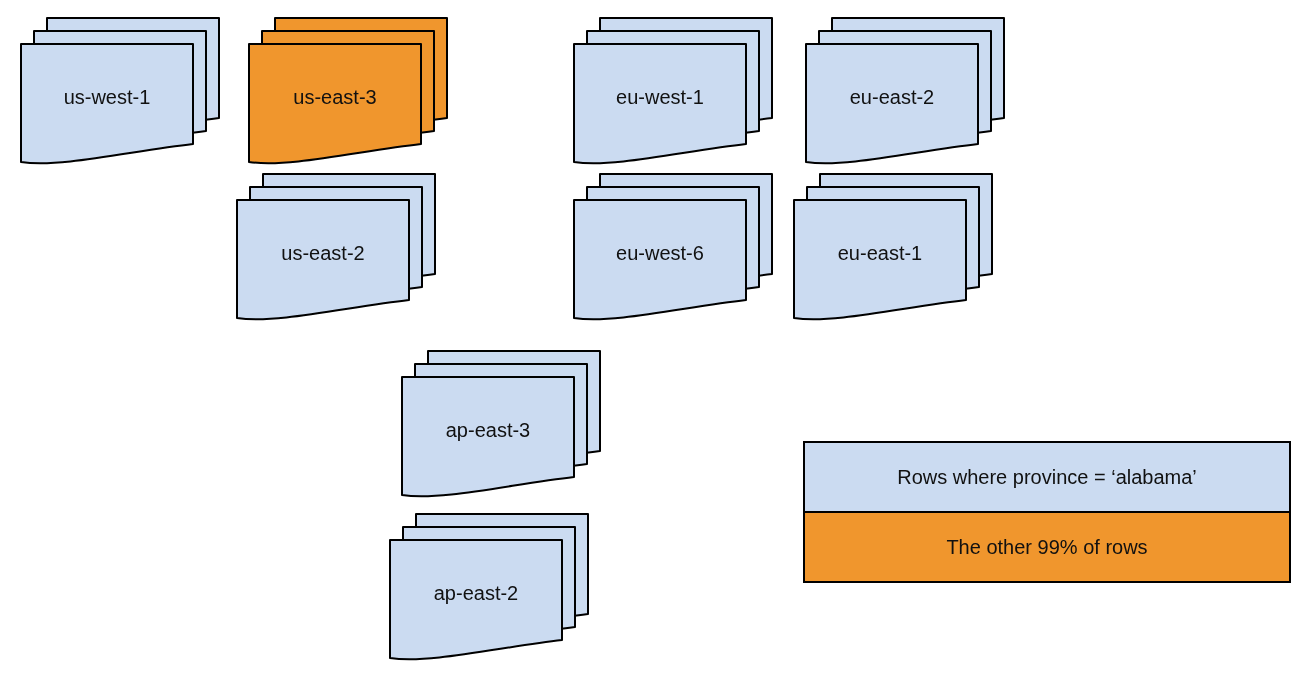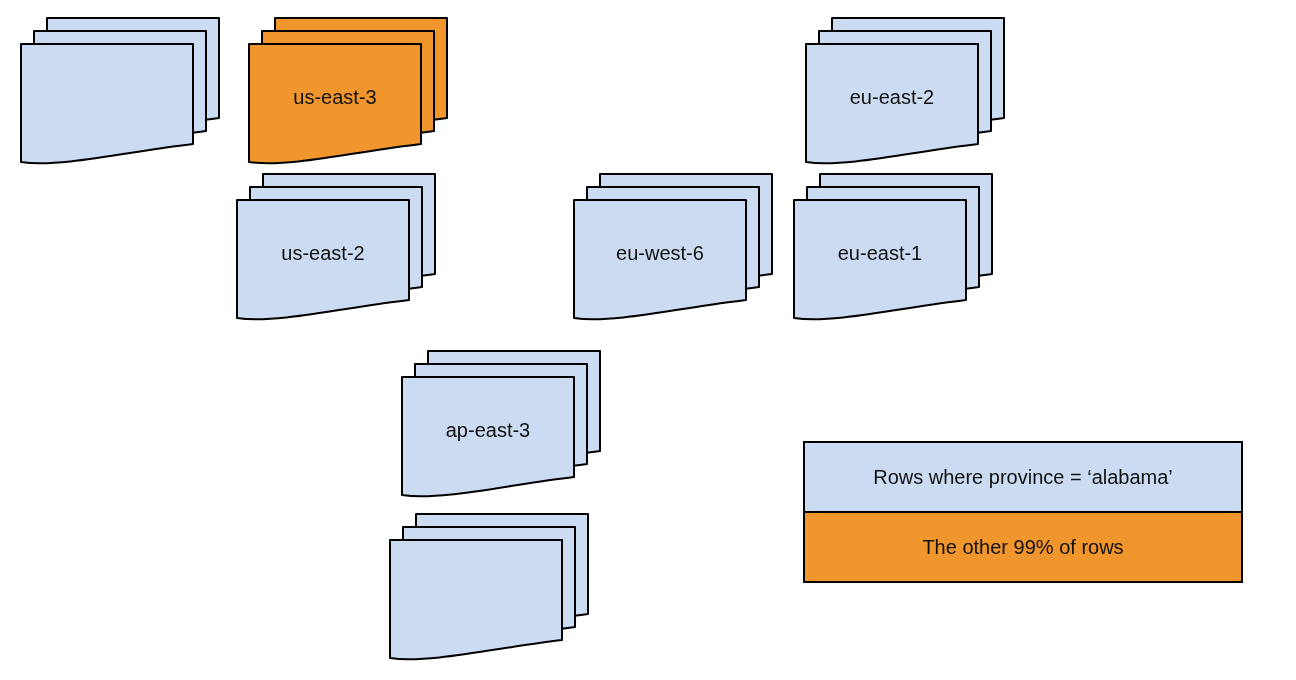--- a/index.html
+++ b/index.html
@@ -47,21 +47,21 @@
     padding-top: 8px;
     box-sizing: border-box;
     font-size: 20px;
     color: var(--text, #111);
     white-space: nowrap;
   }
   .legend {
     position: absolute;
     left: 803px;
     top: 441px;
-    width: 440px;
+    width: 488px;
     height: 142px;
     border: 2px solid var(--outline, #000);
     box-sizing: border-box;
     display: flex;
     flex-direction: column;
   }
   .legend-row {
     flex: 1;
     display: flex;
     align-items: center;
@@ -86,31 +86,40 @@
 </svg>
 
 <div class="canvas">
 
   <div class="stack" style="left:19px; top:16px;">
     <svg width="202" height="152" viewBox="0 0 202 152">
       <use class="page" href="#doc" xlink:href="#doc" x="26" y="0"></use>
       <use class="page" href="#doc" xlink:href="#doc" x="13" y="13"></use>
       <use class="page" href="#doc" xlink:href="#doc" x="0" y="26"></use>
     </svg>
+    <div class="stack-label">us-west-1</div>
   </div>
 
   <div class="stack highlight" style="left:247px; top:16px;">
     <svg width="202" height="152" viewBox="0 0 202 152">
       <use class="page" href="#doc" xlink:href="#doc" x="26" y="0"></use>
       <use class="page" href="#doc" xlink:href="#doc" x="13" y="13"></use>
       <use class="page" href="#doc" xlink:href="#doc" x="0" y="26"></use>
     </svg>
     <div class="stack-label">us-east-3</div>
   </div>
 
+  <div class="stack" style="left:572px; top:16px;">
+    <svg width="202" height="152" viewBox="0 0 202 152">
+      <use class="page" href="#doc" xlink:href="#doc" x="26" y="0"></use>
+      <use class="page" href="#doc" xlink:href="#doc" x="13" y="13"></use>
+      <use class="page" href="#doc" xlink:href="#doc" x="0" y="26"></use>
+    </svg>
+    <div class="stack-label">eu-west-1</div>
+  </div>
 
   <div class="stack" style="left:804px; top:16px;">
     <svg width="202" height="152" viewBox="0 0 202 152">
       <use class="page" href="#doc" xlink:href="#doc" x="26" y="0"></use>
       <use class="page" href="#doc" xlink:href="#doc" x="13" y="13"></use>
       <use class="page" href="#doc" xlink:href="#doc" x="0" y="26"></use>
     </svg>
     <div class="stack-label">eu-east-2</div>
   </div>
 
@@ -150,20 +159,21 @@
     </svg>
     <div class="stack-label">ap-east-3</div>
   </div>
 
   <div class="stack" style="left:388px; top:512px;">
     <svg width="202" height="152" viewBox="0 0 202 152">
       <use class="page" href="#doc" xlink:href="#doc" x="26" y="0"></use>
       <use class="page" href="#doc" xlink:href="#doc" x="13" y="13"></use>
       <use class="page" href="#doc" xlink:href="#doc" x="0" y="26"></use>
     </svg>
+    <div class="stack-label">ap-east-2</div>
   </div>
 
   <div class="legend">
     <div class="legend-row blue">
       <span>Rows where province = ‘alabama’</span>
     </div>
     <div class="legend-row orange">
       <span>The other 99% of rows</span>
     </div>
   </div>

